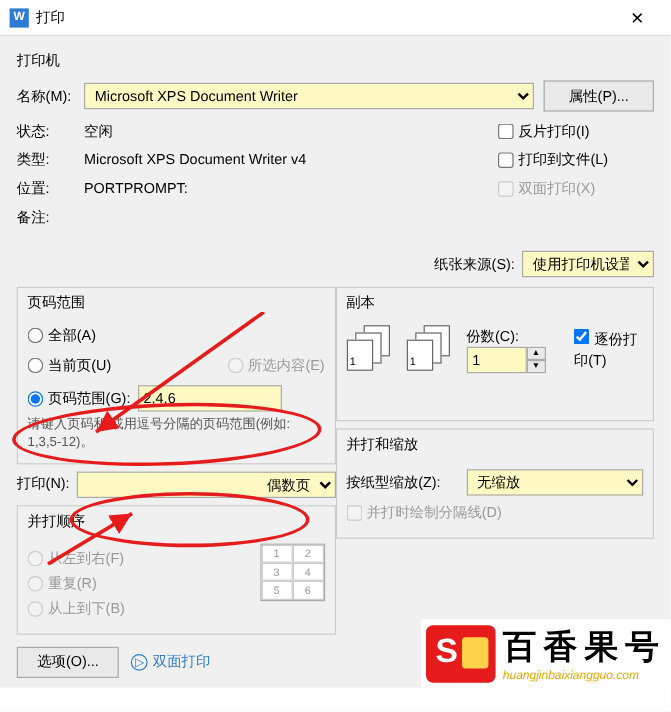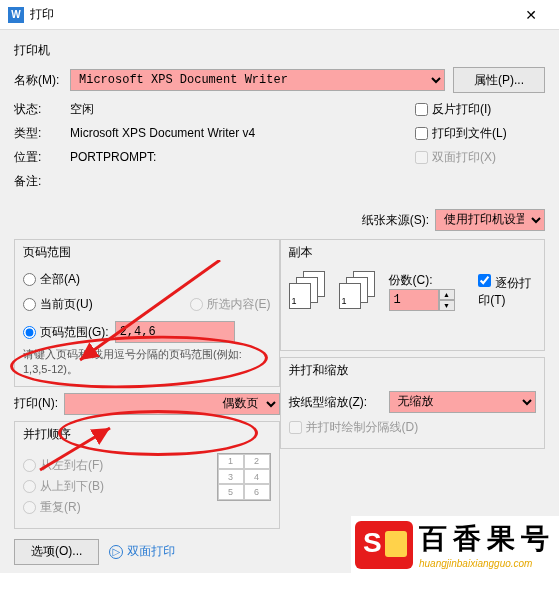--- a/index.html
+++ b/index.html
@@ -5,21 +5,21 @@
 * { box-sizing: border-box; margin: 0; padding: 0; }
 body { font-family: "Microsoft YaHei", Tahoma, sans-serif; font-size: 12px; background: #fff; width: 559px; height: 593px; overflow: hidden; position: relative; }
 .titlebar { height: 30px; background: #fff; border-bottom: 1px solid #ddd; display: flex; align-items: center; padding: 0 8px; }
 .title-icon { width: 16px; height: 16px; background: #2b7cd3; color: #fff; display: flex; align-items: center; justify-content: center; font-size: 10px; font-weight: bold; margin-right: 6px; }
 .title-text { flex: 1; }
 .close-btn { width: 40px; height: 24px; display: flex; align-items: center; justify-content: center; font-size: 14px; cursor: pointer; }
 .content { padding: 8px 14px; background: #f0f0f0; }
 .section-title { padding: 4px 0; font-size: 12px; }
 .row { display: flex; align-items: center; margin: 4px 0; min-height: 26px; }
 .lbl { width: 56px; }
-select, input[type="text"] { border: 1px solid #aaa; background: #fca5a5; height: 22px; padding: 0 4px; font-size: 12px; font-family: Liberation Mono, monospace; }
+select, input[type="text"] { border: 1px solid #aaa; background: #fef9c3; height: 22px; padding: 0 4px; font-size: 12px; font-family: Liberation Sans, sans-serif; }
 select { cursor: pointer; }
 .printer-select { flex: 1; margin-right: 8px; }
 .btn { background: #e9e9e9; border: 1px solid #aaa; height: 26px; padding: 0 16px; cursor: pointer; font-size: 12px; font-family: inherit; }
 .props-btn { width: 92px; }
 .info-row { display: flex; align-items: center; min-height: 24px; }
 .info-lbl { width: 56px; }
 .info-val { flex: 1; }
 .chk-col { width: 130px; display: flex; align-items: center; }
 .chk-col.disabled { color: #999; }
 input[type="checkbox"], input[type="radio"] { margin-right: 4px; }
@@ -154,25 +154,25 @@
       <div class="box" style="margin-top:6px">
         <div class="box-title">并打顺序</div>
         <div class="order-box">
           <div class="order-opts">
             <label class="radio-row disabled">
                 <input type="radio" disabled="" style="">
                 <span>从左到右(F)</span>
               </label>
             <label class="radio-row disabled">
                 <input type="radio" disabled="" style="">
-                <span>从上到下(B)</span>
+                <span>重复(R)</span>
               </label>
             <label class="radio-row disabled">
                 <input type="radio" disabled="" style="">
-                <span>重复(R)</span>
+                <span>从上到下(B)</span>
               </label>
           </div>
           <div class="order-diagram">
             <div>1</div>
               <div>2</div>
               <div>3</div>
               <div>4</div>
               <div>5</div>
               <div>6</div>
           </div>

